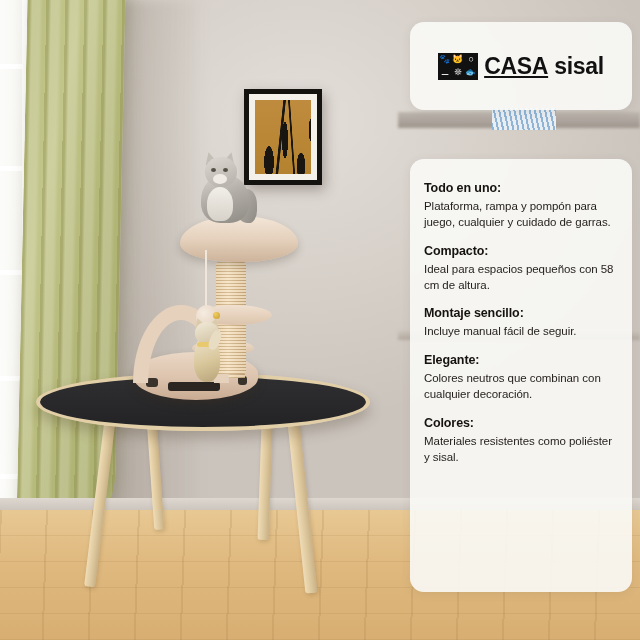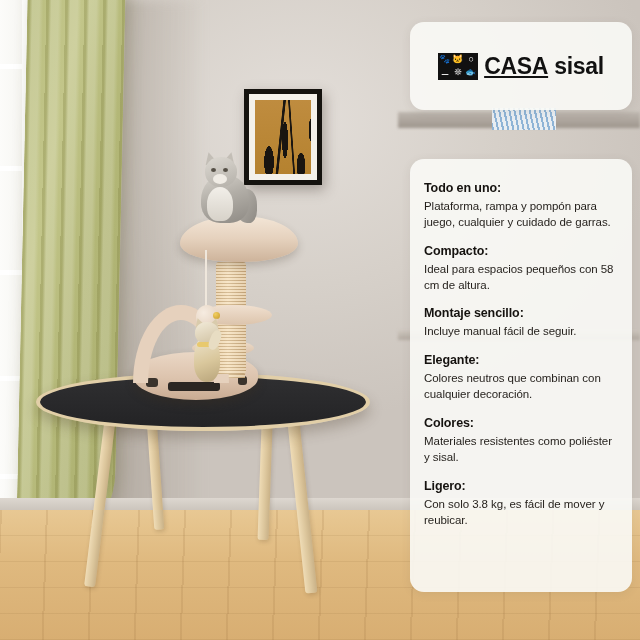--- a/index.html
+++ b/index.html
@@ -425,19 +425,15 @@
       <p>Incluye manual fácil de seguir.</p>
     </div>
     <div class="feat">
       <h3>Elegante:</h3>
       <p>Colores neutros que combinan con cualquier decoración.</p>
     </div>
     <div class="feat">
       <h3>Colores:</h3>
       <p>Materiales resistentes como poliéster y sisal.</p>
     </div>
-    <div class="feat">
-      <h3>Ligero:</h3>
-      <p>Con solo 3.8 kg, es fácil de mover y reubicar.</p>
-    </div>
   </div>
 
 </div>
 
 </body></html>

